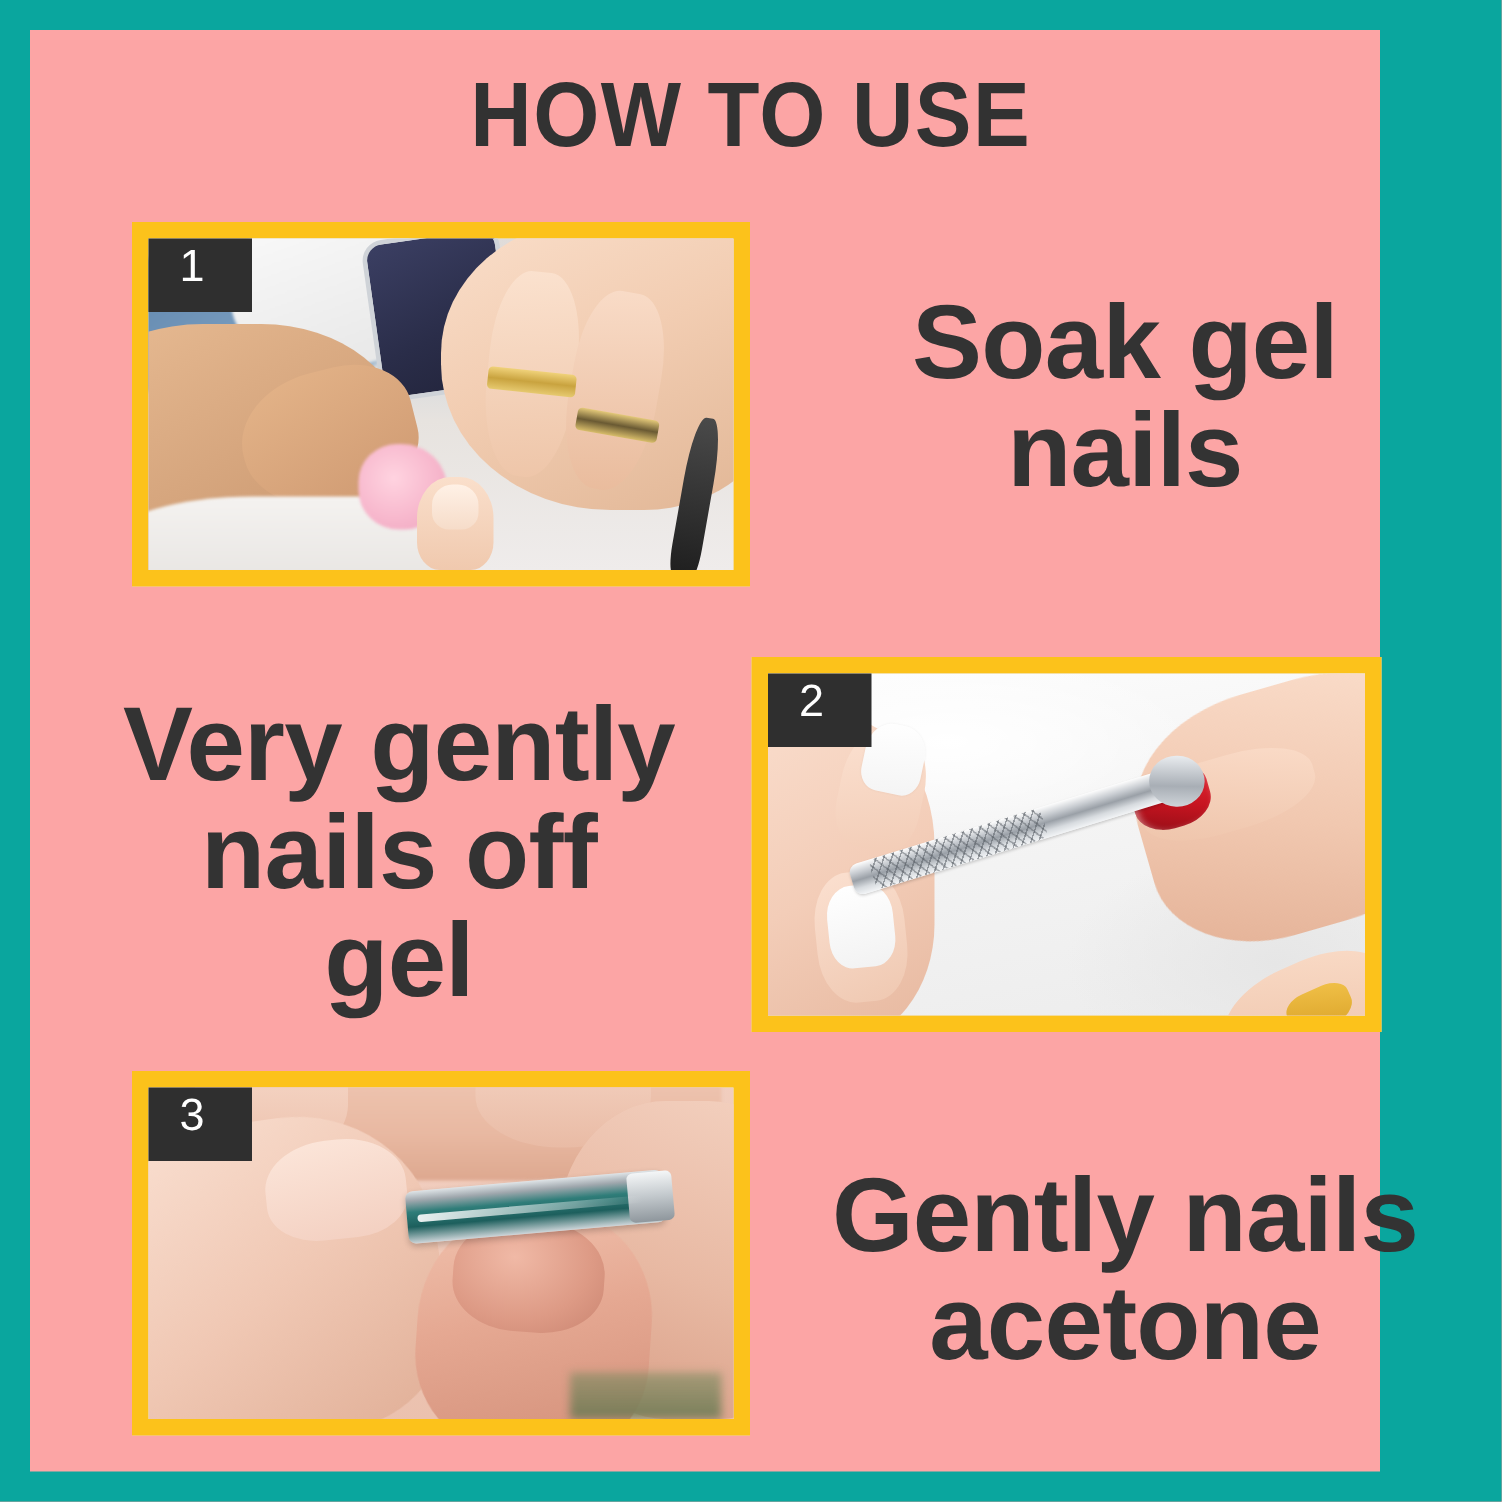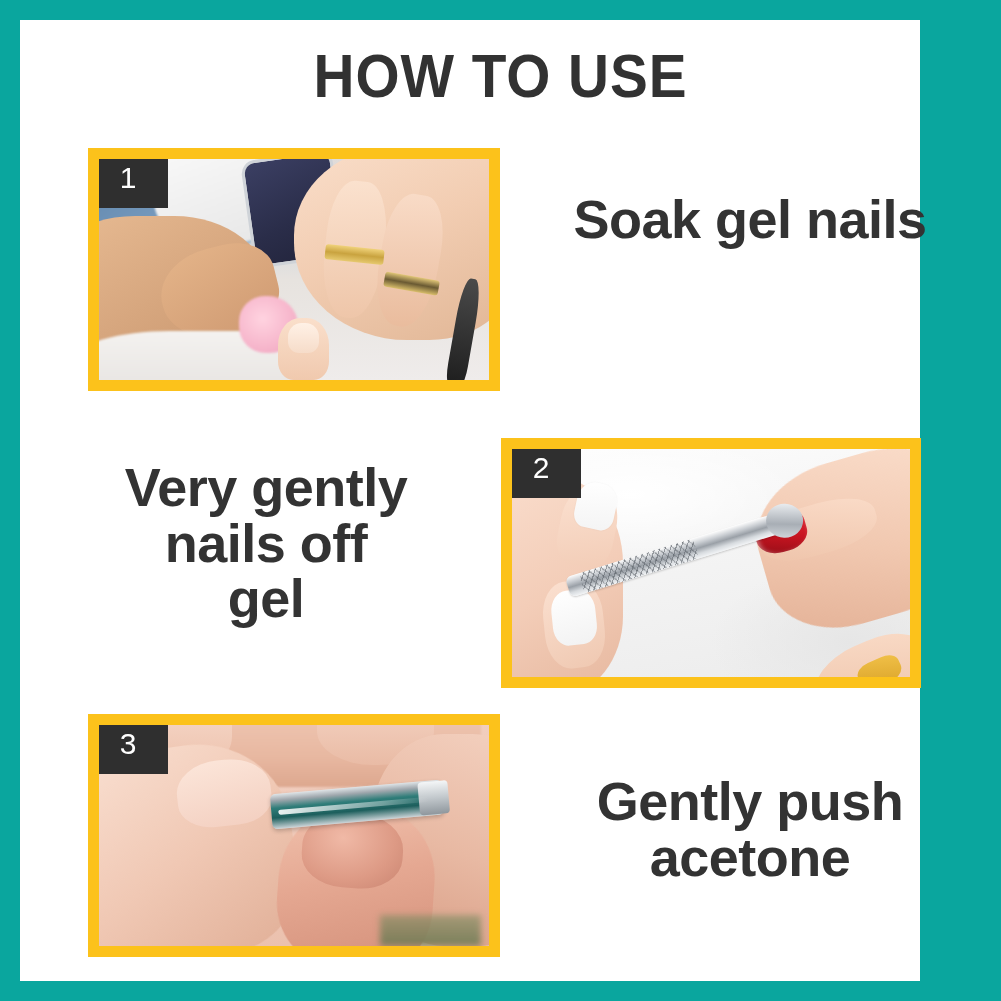--- a/index.html
+++ b/index.html
@@ -22,21 +22,21 @@
     height: 1001px;
     box-sizing: border-box;
     background: #0aa69e;
   }
   #canvas {
     position: absolute;
     left: 20px;
     top: 20px;
     width: 900px;
     height: 961px;
-    background: #ffffff;
+    background: #fca5a5;
     box-sizing: border-box;
   }
 
   
   #page-title {
     position: absolute;
     left: 0;
     top: 24px;
     width: 961px;
     text-align: center;
@@ -92,21 +92,21 @@
     z-index: 5;
   }
   .photo-panel.left  > .step-badge { left: -11px; top: -11px; }
   .photo-panel.right > .step-badge { left: -11px; top: -11px; }
 
   
   .caption {
     position: absolute;
     color: #333333;
     font-weight: bold;
-    font-size: 54px;
+    font-size: 70px;
     line-height: 1.03;
     text-align: center;
     letter-spacing: -0.5px;
   }
   #caption-1 { left: 506px; top: 62px;  width: 448px; }
   #caption-2 { left: 22px;  top: 40px;  width: 448px; }
   #caption-3 { left: 506px; top: 78px;  width: 448px; }
   .caption .line { display: block; }
 
   
@@ -467,20 +467,20 @@
           <div class="ph3-thumb-nail"></div>
           <div class="ph3-greenshade"></div>
           <div class="ph3-tool">
             <div class="ph3-tool-steel"></div>
             <div class="ph3-tool-shine"></div>
           </div>
         </div>
       </div>
 
       <div class="caption" id="caption-3">
-        <span class="line">Gently push</span>
+        <span class="line">Gently nails</span>
         <span class="line">acetone</span>
       </div>
 
     </div>
 
   </div>
 </div>
 
 </body></html>

